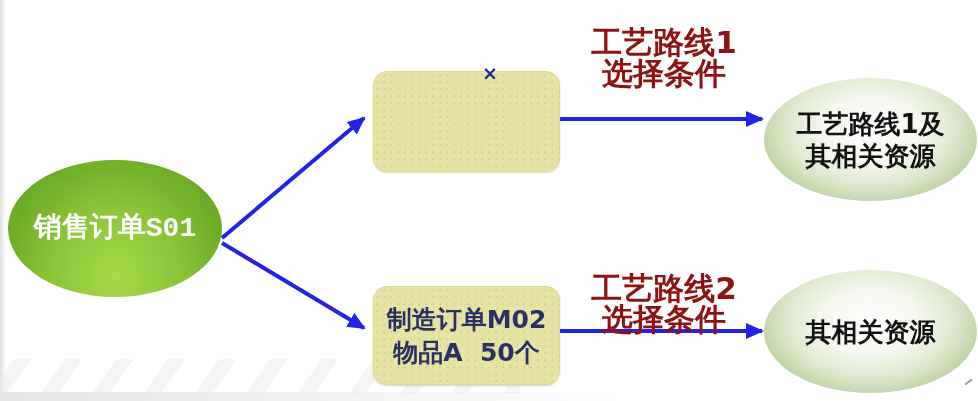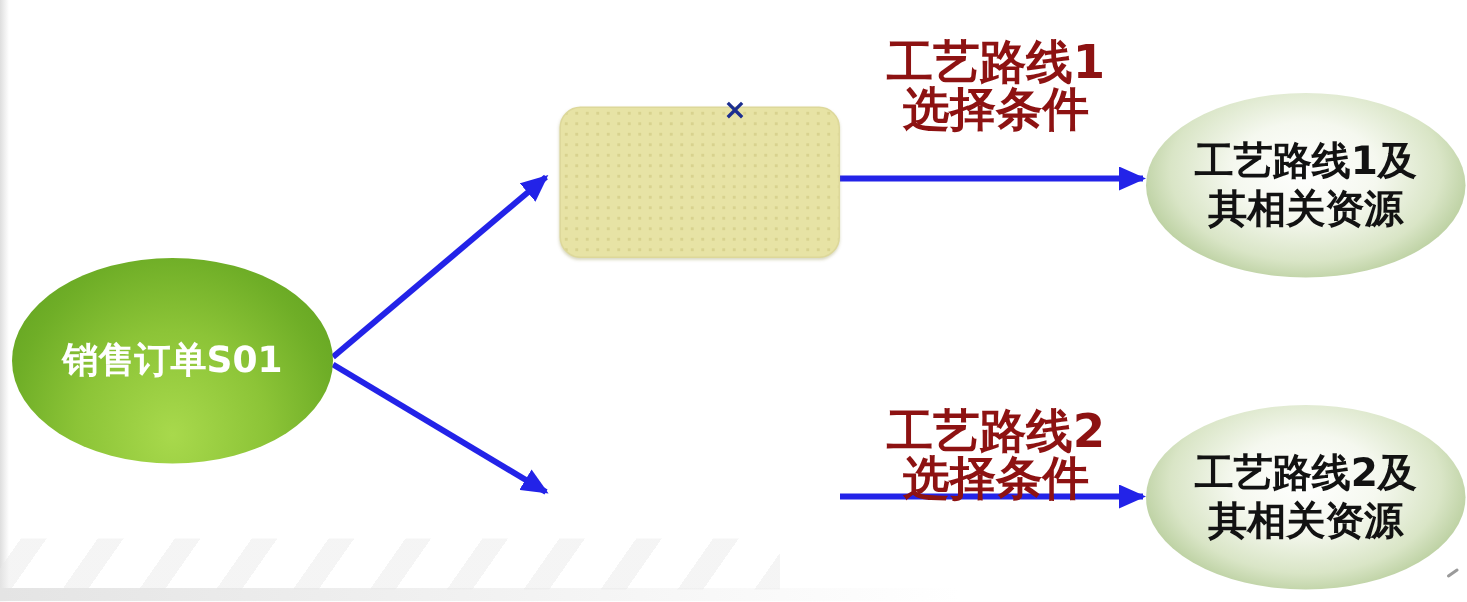--- a/index.html
+++ b/index.html
@@ -26,23 +26,23 @@
     position:absolute;left:0;bottom:8px;width:520px;height:34px;
     background:repeating-linear-gradient(-55deg,rgba(232,232,232,.45) 0 14px,rgba(255,255,255,0) 14px 42px);
     pointer-events:none;
   }
   .arrows{position:absolute;left:0;top:0;}
 
   .node{position:absolute;display:flex;flex-direction:column;align-items:center;justify-content:center;text-align:center;}
   .node .line{white-space:pre;}
 
   .ellipse-source{
-    left:8px;top:172px;width:214px;height:137px;border-radius:50%;
+    left:8px;top:160px;width:214px;height:137px;border-radius:50%;
     background:radial-gradient(ellipse at 50% 86%,#a8d94c 0%,#8cc437 42%,#6fae27 72%,#5c9e1e 100%);
-    color:#ffffff;font-size:24px;line-height:31px;
+    color:#ffffff;font-size:28px;line-height:31px;font-family:Liberation Mono, monospace;
   }
   .order-box{
     left:373px;width:185px;border-radius:14px;
     background-color:#e7e3a5;
     background-image:radial-gradient(rgba(214,208,140,.9) 1px,rgba(0,0,0,0) 1px);
     background-size:7px 7px;
     border:1px solid #ddd89a;
     box-shadow:0 1px 2px rgba(150,145,80,.35);
     color:#2a3064;font-size:25px;line-height:33px;
   }
@@ -58,21 +58,21 @@
   }
   .route-label.l1{top:27px;}
   .route-label.l2{top:245px;margin-top:28px;}
   .route-label .line{white-space:pre;}
 
   .ellipse-route{
     left:764px;width:213px;height:123px;border-radius:50%;
     background:radial-gradient(ellipse at 50% 42%,#ffffff 0%,#f5f8ef 32%,#d9e5c6 60%,#a6c186 85%,#93b26e 100%);
     color:#121212;font-size:26px;line-height:32px;
   }
-  .ellipse-route.r1{top:62px;}
+  .ellipse-route.r1{top:78px;}
   .ellipse-route.r2{top:270px;}
 
   .stray-mark{
     position:absolute;left:964px;top:381px;width:9px;height:2px;
     background:#9a9a9a;transform:rotate(-35deg);border-radius:1px;
   }
 </style>
 </head>
 <body>
 
@@ -95,36 +95,39 @@
   </svg>
 
   <div class="node ellipse-source">
     <div class="line">销售订单S01</div>
   </div>
 
   <div class="node order-box m01">
   </div>
   <div class="close-mark">×</div>
 
+  <div class="node order-box m02">
+    <div class="line">制造订单M02</div>
+    <div class="line">物品A  50个</div>
+  </div>
 
   <div class="route-label l1">
     <div class="line">工艺路线1</div>
     <div class="line">选择条件</div>
   </div>
 
   <div class="route-label l2">
     <div class="line">工艺路线2</div>
     <div class="line">选择条件</div>
   </div>
 
   <div class="node ellipse-route r1">
     <div class="line">工艺路线1及</div>
     <div class="line">其相关资源</div>
   </div>
 
   <div class="node ellipse-route r2">
-    <div class="line">工艺路线2及</div>
     <div class="line">其相关资源</div>
   </div>
 
   <div class="stray-mark"></div>
 
 </div>
 
 </body></html>

